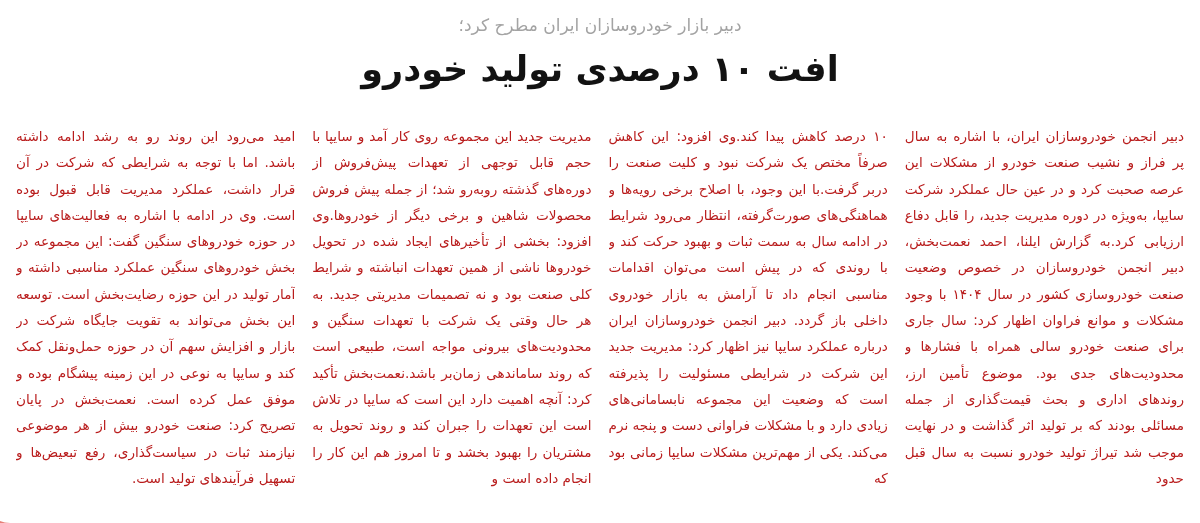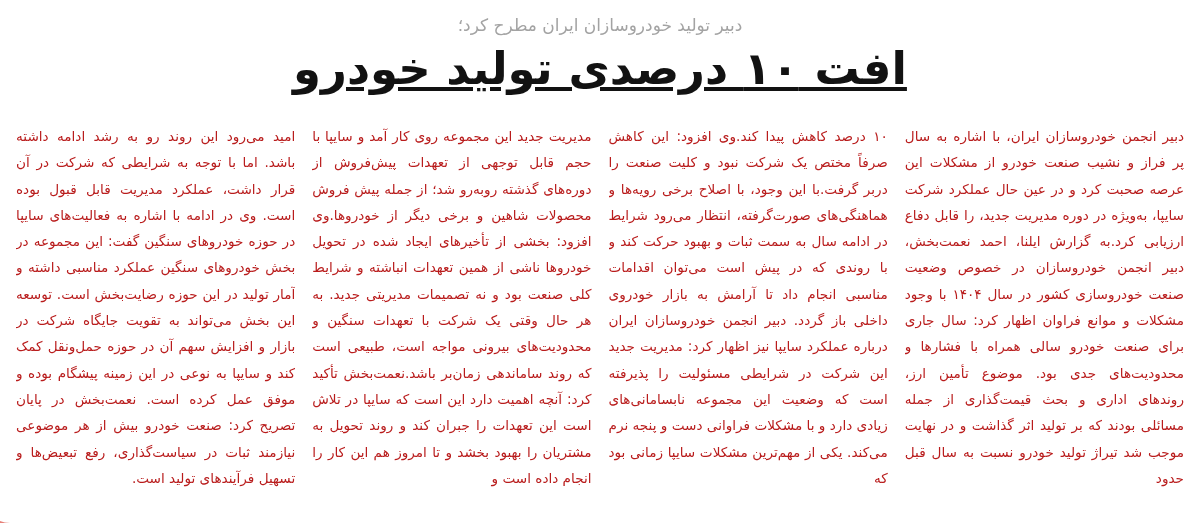--- a/index.html
+++ b/index.html
@@ -32,25 +32,24 @@
     padding-top: 13px;
   }
   .kicker {
     font-size: 17px;
     line-height: 24px;
     color: #a3a3a3;
     font-weight: normal;
   }
   .headline {
     margin: 8px 0 17px 0;
-    font-size: 45px;
+    font-size: 35px;
     line-height: 48px;
     font-weight: bold;
     color: #121212;
-    text-decoration: underline;
   }
   .body-cols {
     position: absolute;
     top: 123px;
     right: 16px;
     left: 16px;
     bottom: 16px;
     display: grid;
     grid-template-columns: repeat(4, 1fr);
     column-gap: 17px;
@@ -65,21 +64,21 @@
   }
 </style>
 </head>
 <body>
 
 <div class="clip">
 
   <div class="accent-frame"></div>
 
   <header class="head">
-    <div class="kicker">دبیر تولید خودروسازان ایران مطرح کرد؛</div>
+    <div class="kicker">دبیر بازار خودروسازان ایران مطرح کرد؛</div>
     <h1 class="headline">افت ۱۰ درصدی تولید خودرو</h1>
   </header>
 
   <div class="body-cols">
     <div class="col">دبیر انجمن خودروسازان ایران، با اشاره به سال پر فراز و نشیب صنعت خودرو از مشکلات این عرصه صحبت کرد و در عین حال عملکرد شرکت سایپا، به‌ویژه در دوره مدیریت جدید، را قابل دفاع ارزیابی کرد.به گزارش ایلنا، احمد نعمت‌بخش، دبیر انجمن خودروسازان در خصوص وضعیت صنعت خودروسازی کشور در سال ۱۴۰۴ با وجود مشکلات و موانع فراوان اظهار کرد: سال جاری برای صنعت خودرو سالی همراه با فشارها و محدودیت‌های جدی بود. موضوع تأمین ارز، روندهای اداری و بحث قیمت‌گذاری از جمله مسائلی بودند که بر تولید اثر گذاشت و در نهایت موجب شد تیراژ تولید خودرو نسبت به سال قبل حدود</div>
     <div class="col">۱۰ درصد کاهش پیدا کند.وی افزود: این کاهش صرفاً مختص یک شرکت نبود و کلیت صنعت را دربر گرفت.با این وجود، با اصلاح برخی رویه‌ها و هماهنگی‌های صورت‌گرفته، انتظار می‌رود شرایط در ادامه سال به سمت ثبات و بهبود حرکت کند و با روندی که در پیش است می‌توان اقدامات مناسبی انجام داد تا آرامش به بازار خودروی داخلی باز گردد. دبیر انجمن خودروسازان ایران درباره عملکرد سایپا نیز اظهار کرد: مدیریت جدید این شرکت در شرایطی مسئولیت را پذیرفته است که وضعیت این مجموعه نابسامانی‌های زیادی دارد و با مشکلات فراوانی دست و پنجه نرم می‌کند. یکی از مهم‌ترین مشکلات سایپا زمانی بود که</div>
     <div class="col">مدیریت جدید این مجموعه روی کار آمد و سایپا با حجم قابل توجهی از تعهدات پیش‌فروش از دوره‌های گذشته روبه‌رو شد؛ از جمله پیش فروش محصولات شاهین و برخی دیگر از خودروها.وی افزود: بخشی از تأخیرهای ایجاد شده در تحویل خودروها ناشی از همین تعهدات انباشته و شرایط کلی صنعت بود و نه تصمیمات مدیریتی جدید. به هر حال وقتی یک شرکت با تعهدات سنگین و محدودیت‌های بیرونی مواجه است، طبیعی است که روند ساماندهی زمان‌بر باشد.نعمت‌بخش تأکید کرد: آنچه اهمیت دارد این است که سایپا در تلاش است این تعهدات را جبران کند و روند تحویل به مشتریان را بهبود بخشد و تا امروز هم این کار را انجام داده است و</div>
     <div class="col">امید می‌رود این روند رو به رشد ادامه داشته باشد. اما با توجه به شرایطی که شرکت در آن قرار داشت، عملکرد مدیریت قابل قبول بوده است. وی در ادامه با اشاره به فعالیت‌های سایپا در حوزه خودروهای سنگین گفت: این مجموعه در بخش خودروهای سنگین عملکرد مناسبی داشته و آمار تولید در این حوزه رضایت‌بخش است. توسعه این بخش می‌تواند به تقویت جایگاه شرکت در بازار و افزایش سهم آن در حوزه حمل‌ونقل کمک کند و سایپا به نوعی در این زمینه پیشگام بوده و موفق عمل کرده است. نعمت‌بخش در پایان تصریح کرد: صنعت خودرو بیش از هر موضوعی نیازمند ثبات در سیاست‌گذاری، رفع تبعیض‌ها و تسهیل فرآیندهای تولید است.</div>
   </div>
 

